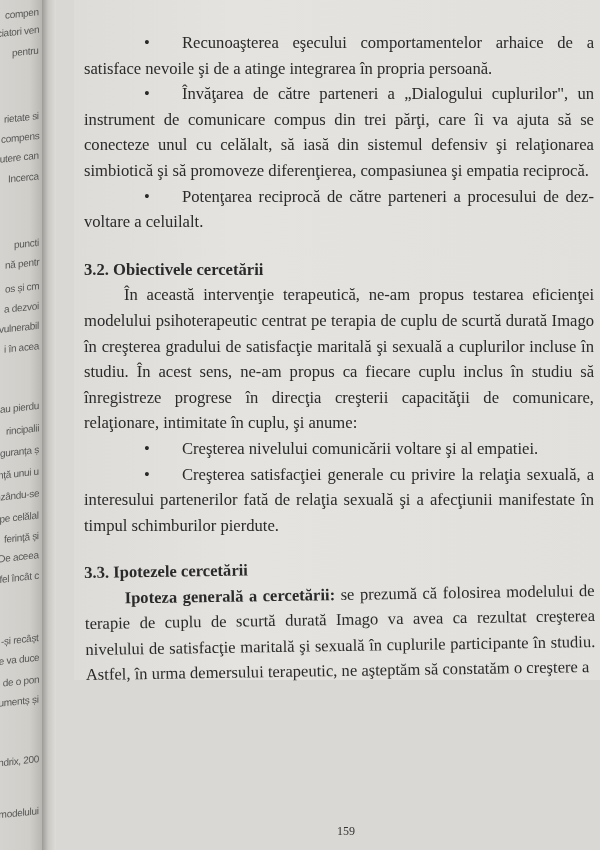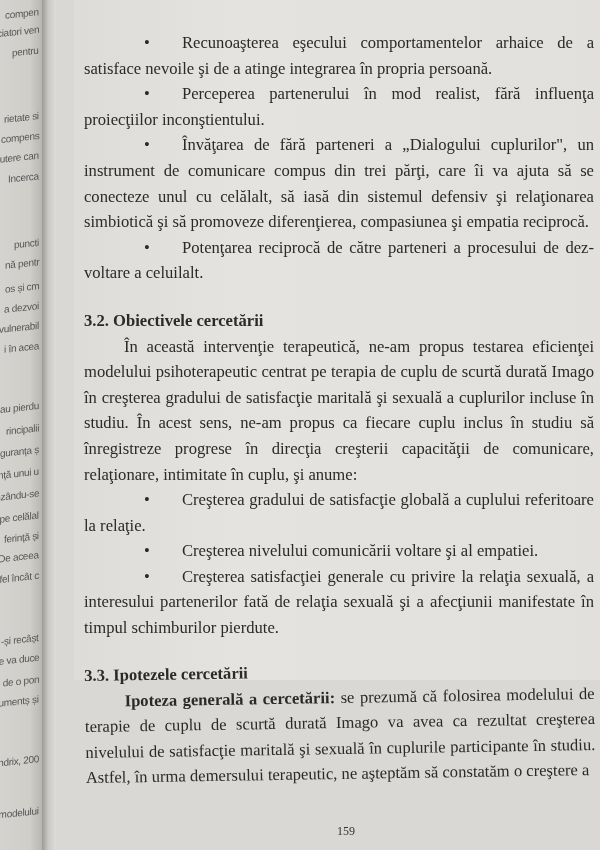--- a/index.html
+++ b/index.html
@@ -82,31 +82,29 @@
     <span class="frag" style="top: 756px;">Hendrix, 200</span>
     <span class="frag" style="top: 808px;">ți a modelului</span>
   </div>
 <div class="gutter"></div>
 
 <div class="page">
   <div class="content">
 
     <div>
       <p class="bullet-para"><span class="bullet-dot">•</span><span>Recunoaşterea eşecului comportamentelor arhaice de a</span> <span>satisface nevoile şi de a atinge integrarea în propria persoană.</span></p>
-      <p class="bullet-para"><span class="bullet-dot">•</span><span>Perceperea partenerului în mod realist, fără influenţa proiecţiilor</span> <span>inconştientului.</span></p>
-      <p class="bullet-para"><span class="bullet-dot">•</span><span>Învăţarea de fără parteneri a „Dialogului cuplurilor", un</span> <span>instrument de comunicare compus din trei părţi, care îi va ajuta să se conecteze unul cu celălalt, să iasă din sistemul defensiv şi relaţionarea simbiotică şi să promoveze diferenţierea, compasiunea şi empatia reciprocă.</span></p>
+      <p class="bullet-para"><span class="bullet-dot">•</span><span>Învăţarea de către parteneri a „Dialogului cuplurilor", un</span> <span>instrument de comunicare compus din trei părţi, care îi va ajuta să se conecteze unul cu celălalt, să iasă din sistemul defensiv şi relaţionarea simbiotică şi să promoveze diferenţierea, compasiunea şi empatia reciprocă.</span></p>
       <p class="bullet-para"><span class="bullet-dot">•</span><span>Potenţarea reciprocă de către parteneri a procesului de dez-</span> <span>voltare a celuilalt.</span></p>
     </div>
 
     <div class="sp-mid"></div>
 
     <h2 class="heading">3.2. Obiectivele cercetării</h2>
     <p class="para"><span class="indent"></span><span>În această intervenţie terapeutică, ne-am propus testarea eficienţei modelului psihoterapeutic centrat pe terapia de cuplu de scurtă durată Imago în creşterea gradului de satisfacţie maritală şi sexuală a cuplurilor incluse în studiu. În acest sens, ne-am propus ca fiecare cuplu inclus în studiu să înregistreze progrese în direcţia creşterii capacităţii de comunicare, relaţionare, intimitate în cuplu, şi anume:</span></p>
     <div>
-      <p class="bullet-para"><span class="bullet-dot">•</span><span>Creşterea gradului de satisfacţie globală a cuplului referitoare</span> <span>la relaţie.</span></p>
       <p class="bullet-para"><span class="bullet-dot">•</span><span>Creşterea nivelului comunicării voltare şi al empatiei.</span></p>
       <p class="bullet-para"><span class="bullet-dot">•</span><span>Creşterea satisfacţiei generale cu privire la relaţia sexuală, a</span> <span>interesului partenerilor fată de relaţia sexuală şi a afecţiunii manifestate în timpul schimburilor pierdute.</span></p>
     </div>
 
     <div class="sp-mid"></div>
 
     <div class="tilted">
       <h2 class="heading">3.3. Ipotezele cercetării</h2>
       <p class="para"><span class="indent"></span><span class="bold">Ipoteza generală  a cercetării:</span><span> se prezumă că folosirea modelului de terapie de cuplu de scurtă durată  Imago va avea ca rezultat creşterea nivelului de satisfacţie maritală şi sexuală în cuplurile participante în studiu. Astfel, în urma demersului terapeutic, ne aşteptăm să constatăm o creştere a</span></p>
     </div>

